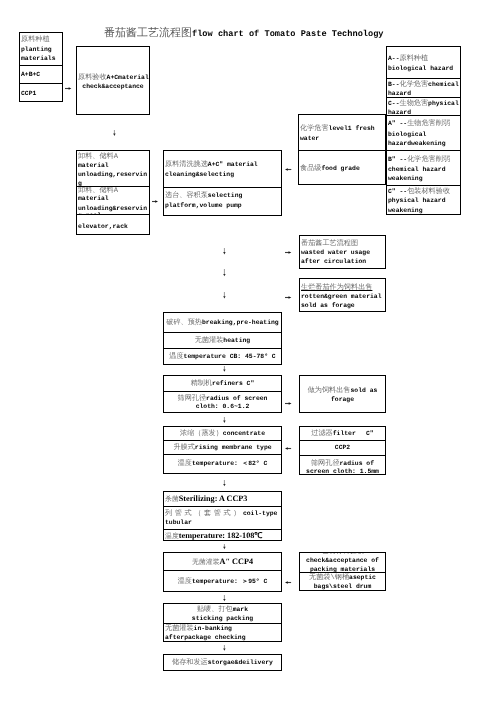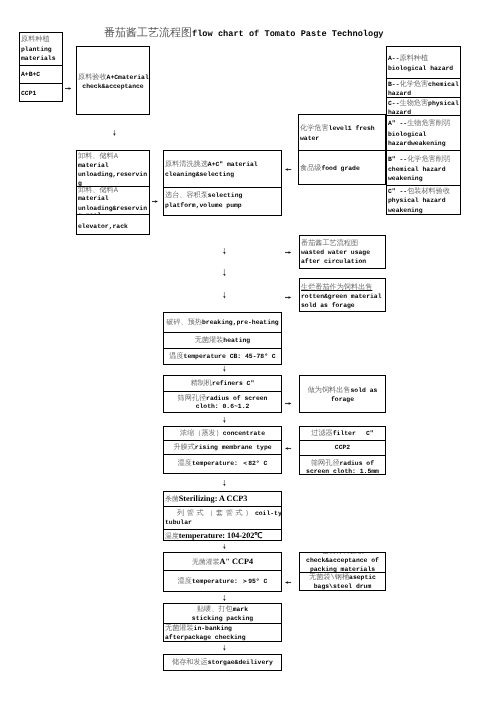--- a/index.html
+++ b/index.html
@@ -15,21 +15,21 @@
   .box{position:absolute;box-sizing:border-box;border:1px solid #000;}
   .row{box-sizing:border-box;position:relative;overflow:hidden;}
   .row+.row{border-top:1px solid #000;}
 
   .ln{position:absolute;left:1px;right:1px;white-space:nowrap;
       font-weight:bold;line-height:8.7px;height:8.7px;}
   .cn{font-size:7.15px;color:#6d6d6d;font-weight:normal;}
   .ctr{text-align:center;}
   .ser{font-family:"Liberation Serif",serif;font-weight:bold;font-size:8.2px;}
   .ser .cn{font-family:"Liberation Serif",serif;font-size:6.9px;}
-  .sp .cn{letter-spacing:2.6px;padding-left:12px;}
+  .sp .cn{letter-spacing:2.6px;}
   .arw{position:absolute;overflow:visible;}
   .arw svg{display:block;}
 </style>
 </head>
 <body>
 
 <div class="title" style="left:104px;top:26px;"><span class="tcn">番茄酱工艺流程图</span><span class="ten">flow chart of Tomato Paste Technology</span></div>
 
 <div id="stage">
     <div class="box" style="left: 19px; top: 32px; width: 44px; height: 70px;">
@@ -153,21 +153,21 @@
     </div>
     <div class="box" style="left: 163px; top: 491px; width: 119px; height: 50px;">
       <div class="row" style="height: 14px;">
         <div class="ln ser" style="top: 2.5px;"><span class="cn">杀菌</span><span>Sterilizing: A CCP3</span></div>
       </div>
       <div class="row" style="height: 23px;">
         <div class="ln sp" style="top: 2.5px;"><span class="cn">列管式（套管式）</span><span>coil-type</span></div>
         <div class="ln sp" style="top: 11.8px;"><span>tubular</span></div>
       </div>
       <div class="row" style="height: 11px;">
-        <div class="ln ser" style="top: 1.5px;"><span class="cn">温度</span><span>temperature:  104-202℃</span></div>
+        <div class="ln ser" style="top: 1.5px;"><span class="cn">温度</span><span>temperature:  182-108℃</span></div>
       </div>
     </div>
     <div class="box" style="left: 163px; top: 552px; width: 119px; height: 40px;">
       <div class="row" style="height: 17px;">
         <div class="ln ctr ser" style="top: 4.5px;"><span class="cn">无菌灌装</span><span>A″ CCP4</span></div>
       </div>
       <div class="row" style="height: 22px;">
         <div class="ln ctr" style="top: 6.5px;"><span class="cn">温度</span><span>temperature: ＞95° C</span></div>
       </div>
     </div>

